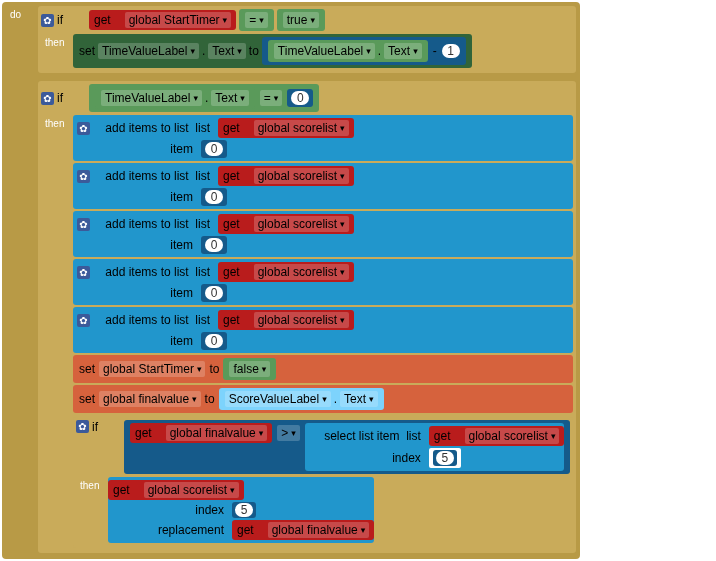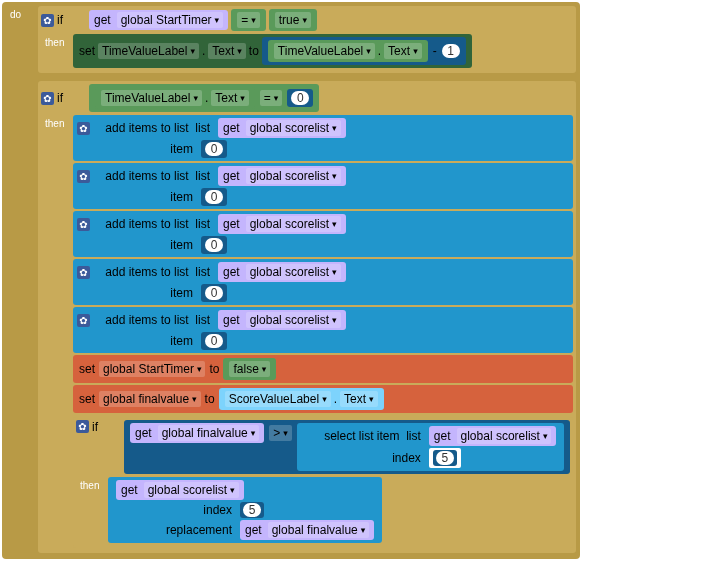--- a/index.html
+++ b/index.html
@@ -73,26 +73,26 @@
   .add-items {
     background:#2196cc;
     display:flex;
     flex-direction:column;
     border-radius:3px;
     padding:2px 4px;
   }
   .add-items .line { display:flex; align-items:center; gap:4px; padding:1px 0; }
   .add-items .rlabel { text-align:right; min-width:120px; padding-right:4px; }
   .get-block {
-    background:#c4b5fd;
+    background:#b91c1c;
     padding:2px 5px;
     border-radius:3px;
     display:inline-flex;
     align-items:center;
-    gap:6px;
+    gap:14px;
   }
   .set-block {
     background:#d6623d;
     padding:3px 6px;
     border-radius:3px;
     display:inline-flex;
     align-items:center;
     gap:4px;
   }
   .prop-block {
@@ -114,21 +114,21 @@
   .logic-block {
     background:#5a9a5a;
     padding:3px 6px;
     border-radius:3px;
     display:inline-flex;
     align-items:center;
     gap:5px;
   }
   .list-block {
     background:#2196cc;
-    padding:3px 8px;
+    padding:3px 0;
     border-radius:3px;
     display:inline-flex;
     flex-direction:column;
     gap:2px;
   }
   .list-row { display:flex; align-items:center; gap:4px; }
   .list-label { text-align:right; min-width:120px; padding-right:4px; }
   .whitebox {
     background:#fff;
     padding:2px 4px;

